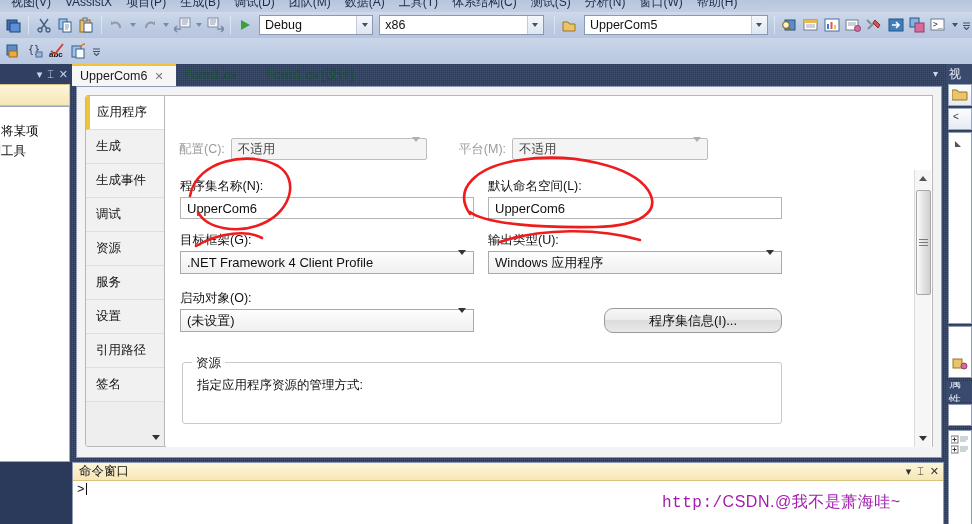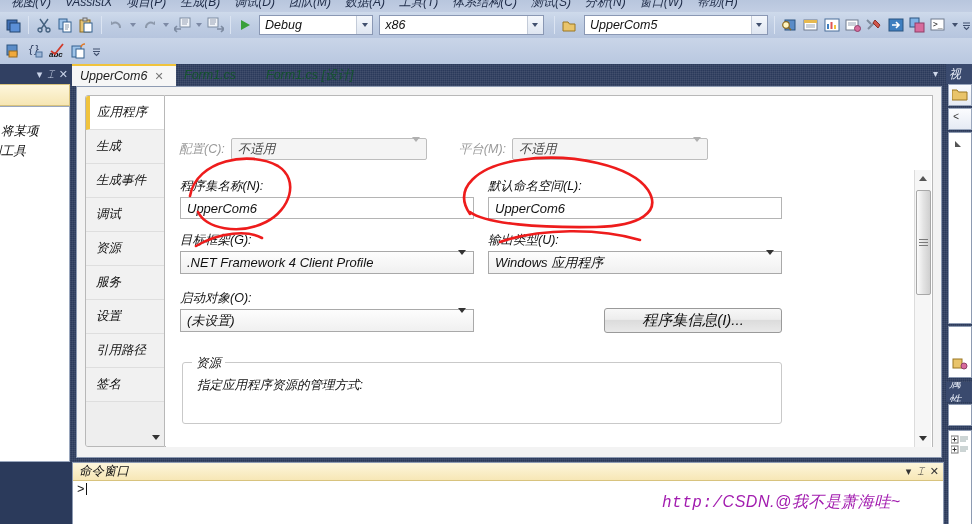--- a/index.html
+++ b/index.html
@@ -4,21 +4,21 @@
 <style>
   * { box-sizing: border-box; }
   html, body {
     margin: 0; padding: 0;
     width: 972px; height: 524px;
     overflow: hidden;
     font-family: "Liberation Sans", "DejaVu Sans", sans-serif;
     font-size: 12px;
     background: #c8d3e5;
   }
-  #app { position: relative; width: 972px; height: 524px; background: #c3cfe2; font-style: italic; }
+  #app { position: relative; width: 972px; height: 524px; background: #c3cfe2; }
 
   
   .menubar {
     position: absolute; left: 0; top: 0; width: 972px; height: 12px;
     background: linear-gradient(to bottom, #b8c6dd 0%, #c2cee3 100%);
     overflow: hidden;
   }
   .menubar ul { list-style: none; margin: 0; padding: 0 0 0 4px; display: flex; }
   .menubar li {
     color: #1e2b47; font-size: 12px; line-height: 12px;
@@ -163,23 +163,23 @@
   }
   .ddown {
     position: absolute; height: 23px; background: linear-gradient(to bottom,#fdfdfd,#f0f0f0);
     border: 1px solid #a9a9a9; display: flex; align-items: center;
     padding-left: 6px; font-size: 13px; color: #111;
   }
   .ddown .a2 { margin-left:auto; margin-right:7px; }
   .btn {
     position: absolute; height: 25px;
     background: linear-gradient(to bottom,#f7f7f7 0%,#ededed 45%,#dcdcdc 50%,#e9e9e9 100%);
-    border: 1px solid #9a9a9a; border-radius: 3px;
+    border: 1px solid #9a9a9a; border-radius: 9px;
     display: flex; align-items: center; justify-content: center;
-    font-size: 15px; color: #111;
+    font-size: 13px; color: #111;
   }
   .groupbox {
     position: absolute; border: 1px solid #c9c9c9; border-radius: 3px;
   }
   .gb-title {
     position: absolute; top: -8px; left: 9px; background: #fff;
     padding: 0 4px; font-size: 12.5px; color: #111;
   }
   .gb-sub { position: absolute; top: 14px; left: 14px; font-size: 12.5px; color: #111; }
 

